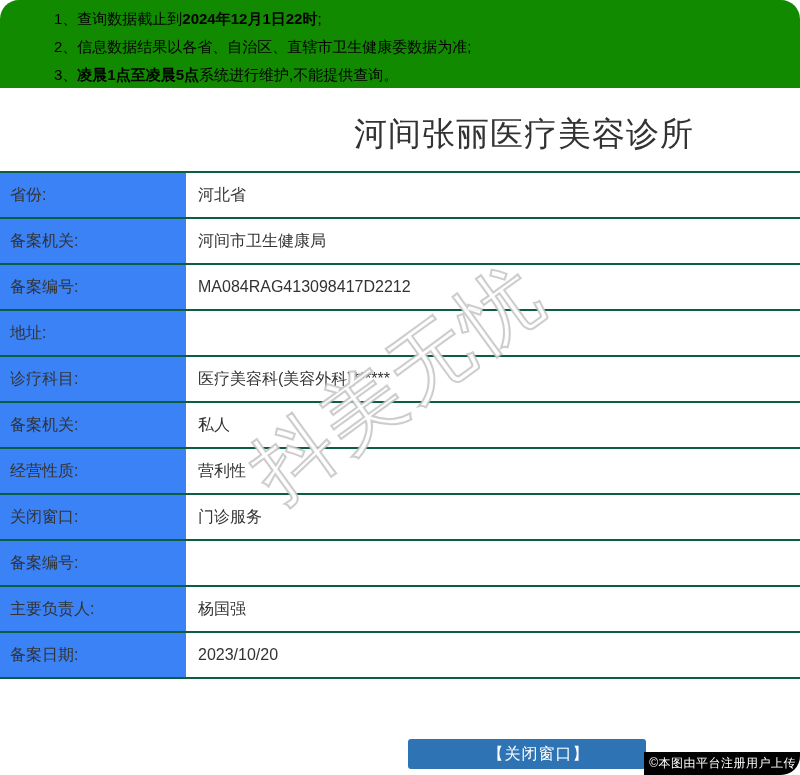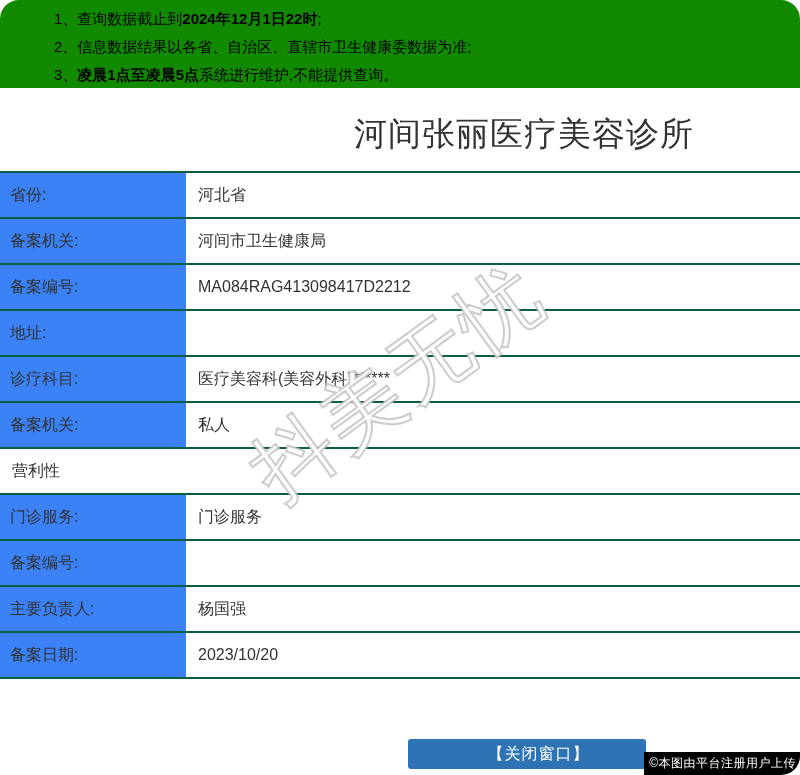--- a/index.html
+++ b/index.html
@@ -71,24 +71,25 @@
     </div>
     <div class="row">
       <div class="label">诊疗科目:</div>
       <div class="value">医疗美容科(美容外科)******</div>
     </div>
     <div class="row">
       <div class="label">备案机关:</div>
       <div class="value">私人</div>
     </div>
     <div class="row">
+      <div class="label">经营性质:</div>
       <div class="value">营利性</div>
     </div>
     <div class="row">
-      <div class="label">门诊服务:</div>
+      <div class="label">关闭窗口:</div>
       <div class="value">门诊服务</div>
     </div>
     <div class="row">
       <div class="label">备案编号:</div>
       <div class="value"></div>
     </div>
     <div class="row">
       <div class="label">主要负责人:</div>
       <div class="value">杨国强</div>
     </div>

